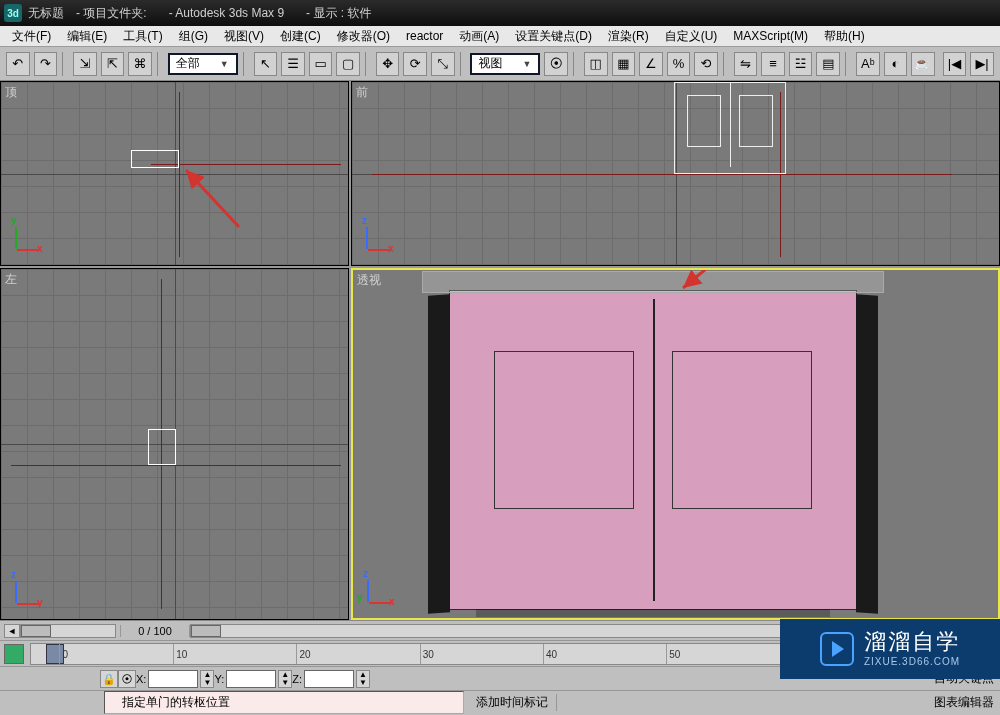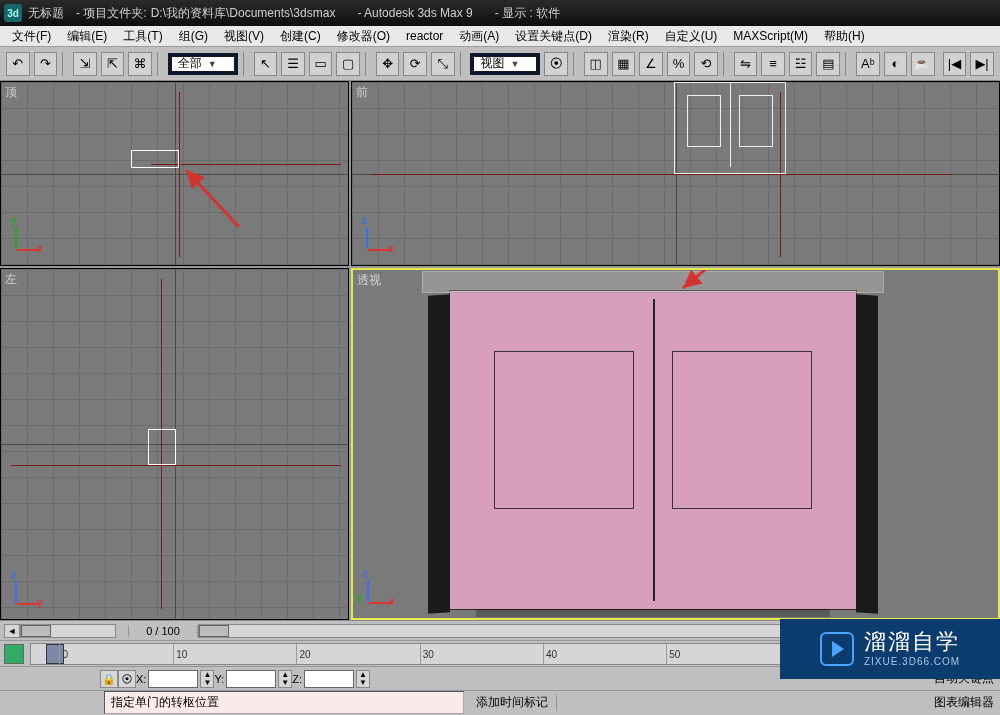--- a/index.html
+++ b/index.html
@@ -11,21 +11,21 @@
 .titlebar span.sep { margin:0 6px; color:#999;}
 
 
 .menubar { height:21px; background:#e8e8e8; border-bottom:1px solid #9c9c9c; display:flex; align-items:center; font-size:12px; padding-left:4px; }
 .menubar .mi { padding:2px 8px; cursor:default; }
 
 
 .toolbar { height:34px; background:#bfbfbf; border-bottom:1px solid #888; display:flex; align-items:center; padding:0 6px; gap:4px; overflow:hidden;}
 .tbtn { width:24px; height:24px; background:#d2d2d2; border:1px solid #888; display:flex; align-items:center; justify-content:center; font-size:13px; cursor:default;}
 .tsep { width:6px; height:24px; border-left:1px solid #888; margin:0 1px; }
-.tcombo { height:22px; background:#fff; border:4px solid #0f172a; display:flex; align-items:center; padding:0 4px 0 6px; font-size:12px; gap:6px; min-width:70px;}
+.tcombo { height:22px; background:#fff; border:2px solid #0f172a; display:flex; align-items:center; padding:0 4px 0 6px; font-size:12px; gap:20px; min-width:70px;}
 .tcombo .arrow { font-size:9px; color:#444;}
 .spacer { flex:1; }
 
 
 .viewports { position:absolute; top:81px; left:0; right:0; bottom:95px; background:#999; }
 .vp { position:absolute; background:#7a7a7a; border:1px solid #000; overflow:hidden; }
 .vp.top    { left:0;   top:0;   width:349px; height:185px; }
 .vp.front  { left:351px; top:0;   right:0;    height:185px; }
 .vp.left   { left:0;   top:187px; width:349px; bottom:0; }
 .vp.persp  { left:351px; top:187px; right:0;   bottom:0; border:2px solid #e8e84a;}
@@ -75,21 +75,21 @@
 .front-box .p.l{left:12px;} .front-box .p.r{right:12px;}
 
 
 .redline{position:absolute;height:1px;background:#7a1a1a;}
 .redlinev{position:absolute;width:1px;background:#7a1a1a;}
 
 
 .bottom { position:absolute; left:0; right:0; bottom:0; height:95px; background:#bfbfbf; border-top:1px solid #888;}
 .slider-row{height:20px;display:flex;align-items:center;border-bottom:1px solid #969696;font-size:11px;}
 .slider-row .sld{flex:0 0 120px;display:flex;align-items:center;gap:4px;padding:0 4px;}
-.slider-row .cnt{flex:0 0 70px;text-align:center;border-left:1px solid #969696;border-right:1px solid #969696;margin-left:8px;}
+.slider-row .cnt{flex:0 0 70px;text-align:center;border-left:1px solid #969696;border-right:1px solid #969696;}
 .slider-row .hs{flex:1;display:flex;align-items:center;}
 .slider-row .hs .bar{flex:1;height:14px;background:#d6d6d6;border:1px solid #888;position:relative;}
 .slider-row .hs .thumb{position:absolute;left:0;top:0;bottom:0;width:30px;background:#bcbcbc;border:1px solid #666;}
 .slider-row .hs .arrbtn{width:16px;height:14px;border:1px solid #888;background:#d6d6d6;text-align:center;font-size:9px;line-height:12px;}
 
 .ruler-row{height:26px;position:relative;border-bottom:1px solid #969696;background:#bfbfbf;}
 .ruler-row .playbtn{position:absolute;left:4px;top:3px;width:20px;height:20px;border:1px solid #666;background:#3a6;}
 .ruler-row .ruler{position:absolute;left:30px;right:20px;top:2px;height:22px;border:1px solid #888;background:#d6d6d6;font-size:10px;}
 .ruler-row .tick{position:absolute;top:0;bottom:0;border-left:1px solid #999;padding-left:2px;line-height:22px;color:#333;}
 .ruler-row .cursor{position:absolute;top:0;bottom:0;width:18px;left:15px;background:#7a8aa6;border:1px solid #334;}
@@ -100,41 +100,40 @@
 .status-row .lock{width:18px;height:18px;border:1px solid #888;background:#d6d6d6;text-align:center;font-size:11px;line-height:16px;}
 .status-row .coord{display:flex;align-items:center;gap:2px;}
 .status-row .coord label{font-size:11px;}
 .status-row .coord input{width:50px;height:18px;border:1px solid #666;background:#fff;font-size:11px;padding:0 3px;}
 .status-row .coord .spn{width:14px;height:18px;border:1px solid #888;background:#d6d6d6;font-size:8px;display:flex;flex-direction:column;}
 .status-row .coord .spn div{flex:1;text-align:center;line-height:8px;}
 .status-row .autokey{margin-left:auto;padding:0 6px;}
 
 .status2-row{height:22px;display:flex;align-items:center;font-size:12px;}
 .status2-row .cell{padding:0 8px;border-right:1px solid #969696;}
-.status2-row .msg{flex:0 0 360px;background:#fbeaea;border:1px inset #aaa;margin:0 4px;padding:2px 6px;}
+.status2-row .msg{flex:0 0 360px;background:#fbeaea;border:1px inset #aaa;margin:0 4px;padding:2px 17px;}
 .status2-row .right{margin-left:auto;padding:0 6px;}
 
 
 .badge{position:absolute;right:0;bottom:36px;width:220px;height:60px;background:#0c3c6e;color:#fff;display:flex;align-items:center;justify-content:center;gap:10px;font-size:22px;letter-spacing:2px;}
 .badge .play{width:34px;height:34px;border:2px solid #4aa3ff;border-radius:6px;display:flex;align-items:center;justify-content:center;}
 .badge .play::before{content:"";border-left:12px solid #4aa3ff;border-top:8px solid transparent;border-bottom:8px solid transparent;margin-left:3px;}
-.badge .txt{display:flex;flex-direction:column;align-items:center;line-height:1;}
+.badge .txt{display:flex;flex-direction:column;align-items:flex-end;line-height:1;}
 .badge .sub{font-size:10px;letter-spacing:1px;color:#a8c8e8;margin-top:4px;}
 
 svg{overflow:visible;}
 </style>
 </head>
 <body>
 
 <div class="titlebar">
   <div class="app-icon">3d</div>
   <span>无标题</span>
   <span class="sep"> </span>
   <span>- 项目文件夹:</span>
-  <span style="margin-left:4px;">D:\我的资料库\Documents\3dsmax</span>
   <span class="sep"> </span>
   <span style="margin-left:10px;">- Autodesk 3ds Max 9</span>
   <span class="sep"> </span>
   <span style="margin-left:10px;">- 显示 : 软件</span>
 </div>
 
 <div class="menubar">
   <div class="mi">文件(F)</div>
   <div class="mi">编辑(E)</div>
   <div class="mi">工具(T)</div>

